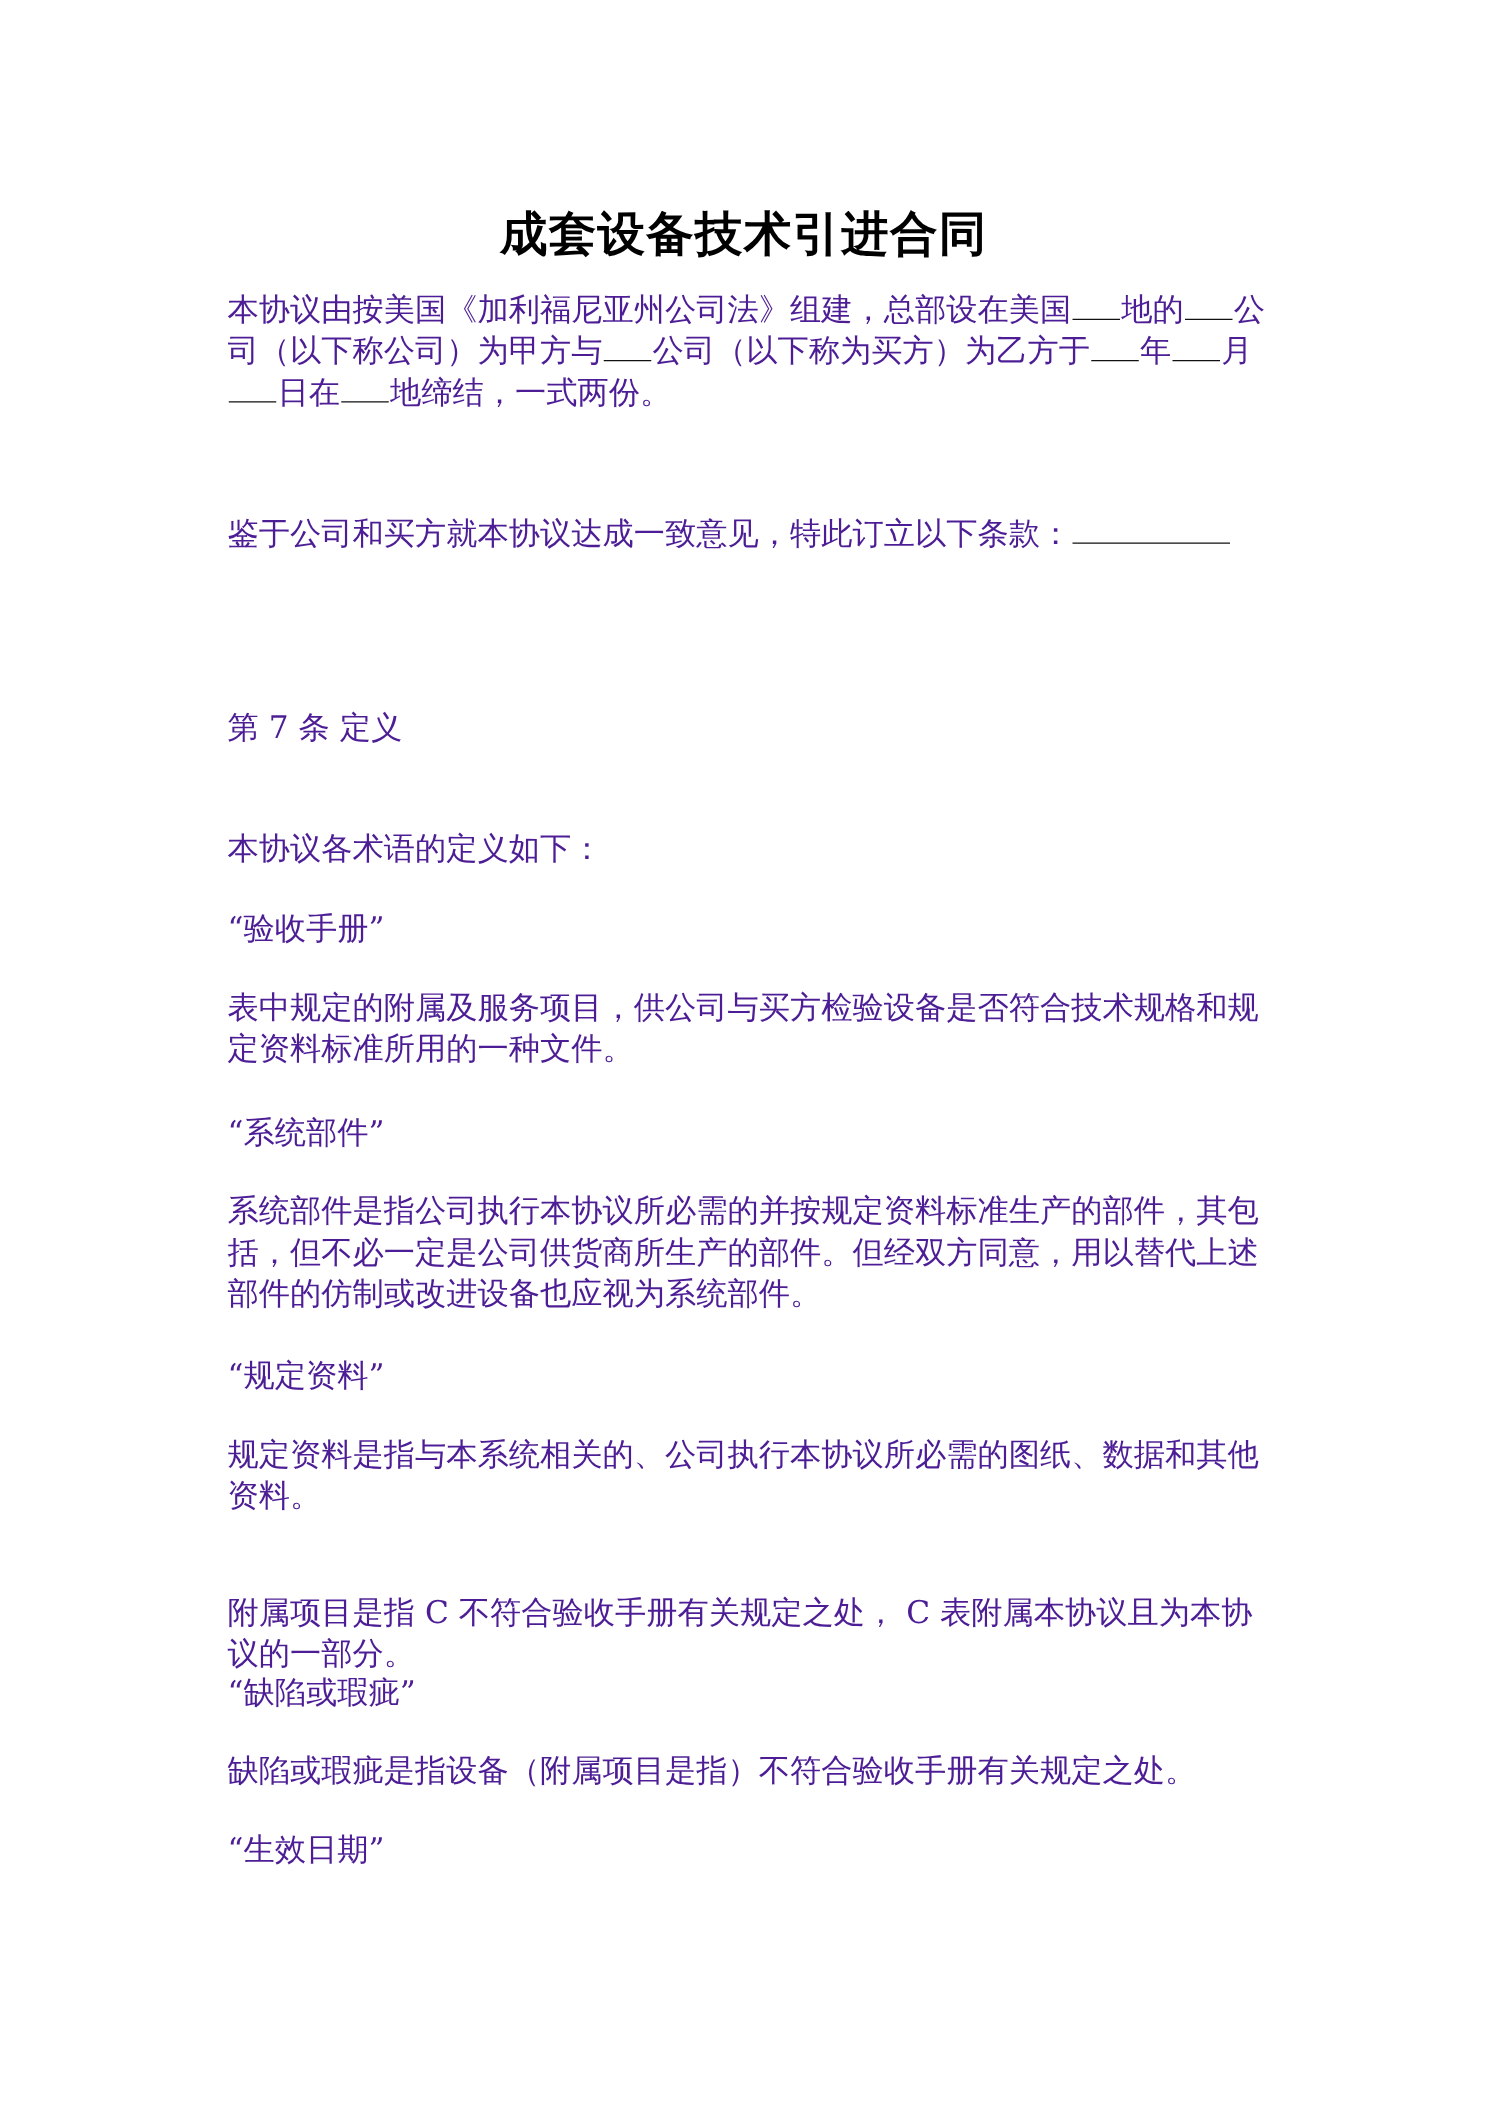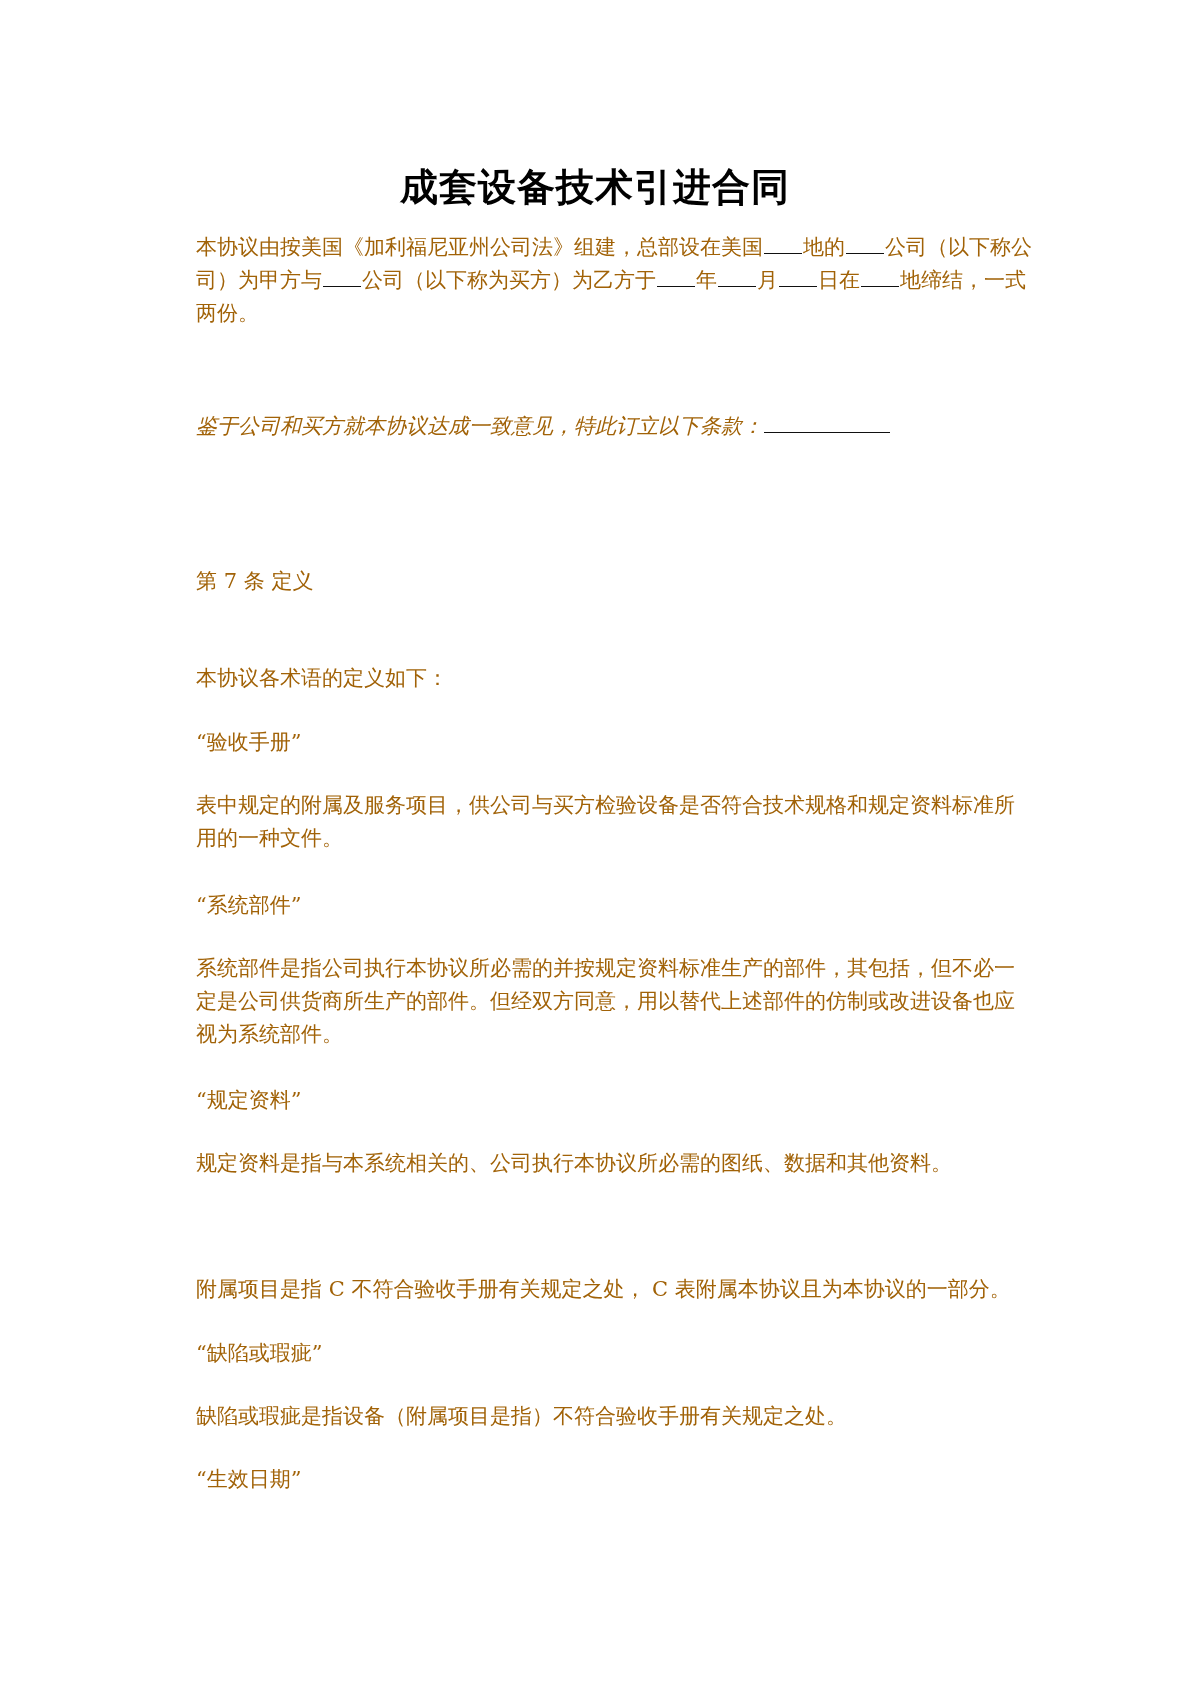--- a/index.html
+++ b/index.html
@@ -30,25 +30,25 @@
       text-align: center;
       font-size: 38px;
       font-weight: bold;
       letter-spacing: 1px;
       line-height: 48px;
       color: #000000;
       font-family: "DejaVu Sans", "Liberation Sans", sans-serif;
     }
     .block {
       position: absolute;
-      left: 196px;
+      left: 182px;
       width: 836px;
-      font-size: 21px;
+      font-size: 25px;
       line-height: 33px;
-      color: #a16207;
+      color: #4c1d95;
       white-space: normal;
       word-break: break-all;
     }
     .blank {
       display: inline-block;
       border-bottom: 1px solid #111111;
       height: 1px;
       vertical-align: baseline;
       margin: 0 1px;
     }
@@ -57,21 +57,21 @@
   </style>
 </head>
 <body>
 
 <div class="page">
 
   <div class="title">成套设备技术引进合同</div>
 
   <div class="block" style="top:231px;"><span>本协议由按美国《加利福尼亚州公司法》组建，总部设在美国</span><span class="blank short"></span><span>地的</span><span class="blank short"></span><span>公司（以下称公司）为甲方与</span><span class="blank short"></span><span>公司（以下称为买方）为乙方于</span><span class="blank short"></span><span>年</span><span class="blank short"></span><span>月</span><span class="blank short"></span><span>日在</span><span class="blank short"></span><span>地缔结，一式两份。</span></div>
 
-  <div class="block" style="top:410px;font-style:italic;"><span>鉴于公司和买方就本协议达成一致意见，特此订立以下条款：</span><span class="blank long"></span></div>
+  <div class="block" style="top:410px;"><span>鉴于公司和买方就本协议达成一致意见，特此订立以下条款：</span><span class="blank long"></span></div>
 
   <div class="block" style="top:565px;">第 7 条  定义</div>
 
   <div class="block" style="top:662px;">本协议各术语的定义如下：</div>
 
   <div class="block" style="top:726px;">“验收手册”</div>
   <div class="block" style="top:789px;">表中规定的附属及服务项目，供公司与买方检验设备是否符合技术规格和规定资料标准所用的一种文件。</div>
 
   <div class="block" style="top:889px;">“系统部件”</div>
   <div class="block" style="top:952px;">系统部件是指公司执行本协议所必需的并按规定资料标准生产的部件，其包括，但不必一定是公司供货商所生产的部件。但经双方同意，用以替代上述部件的仿制或改进设备也应视为系统部件。</div>

